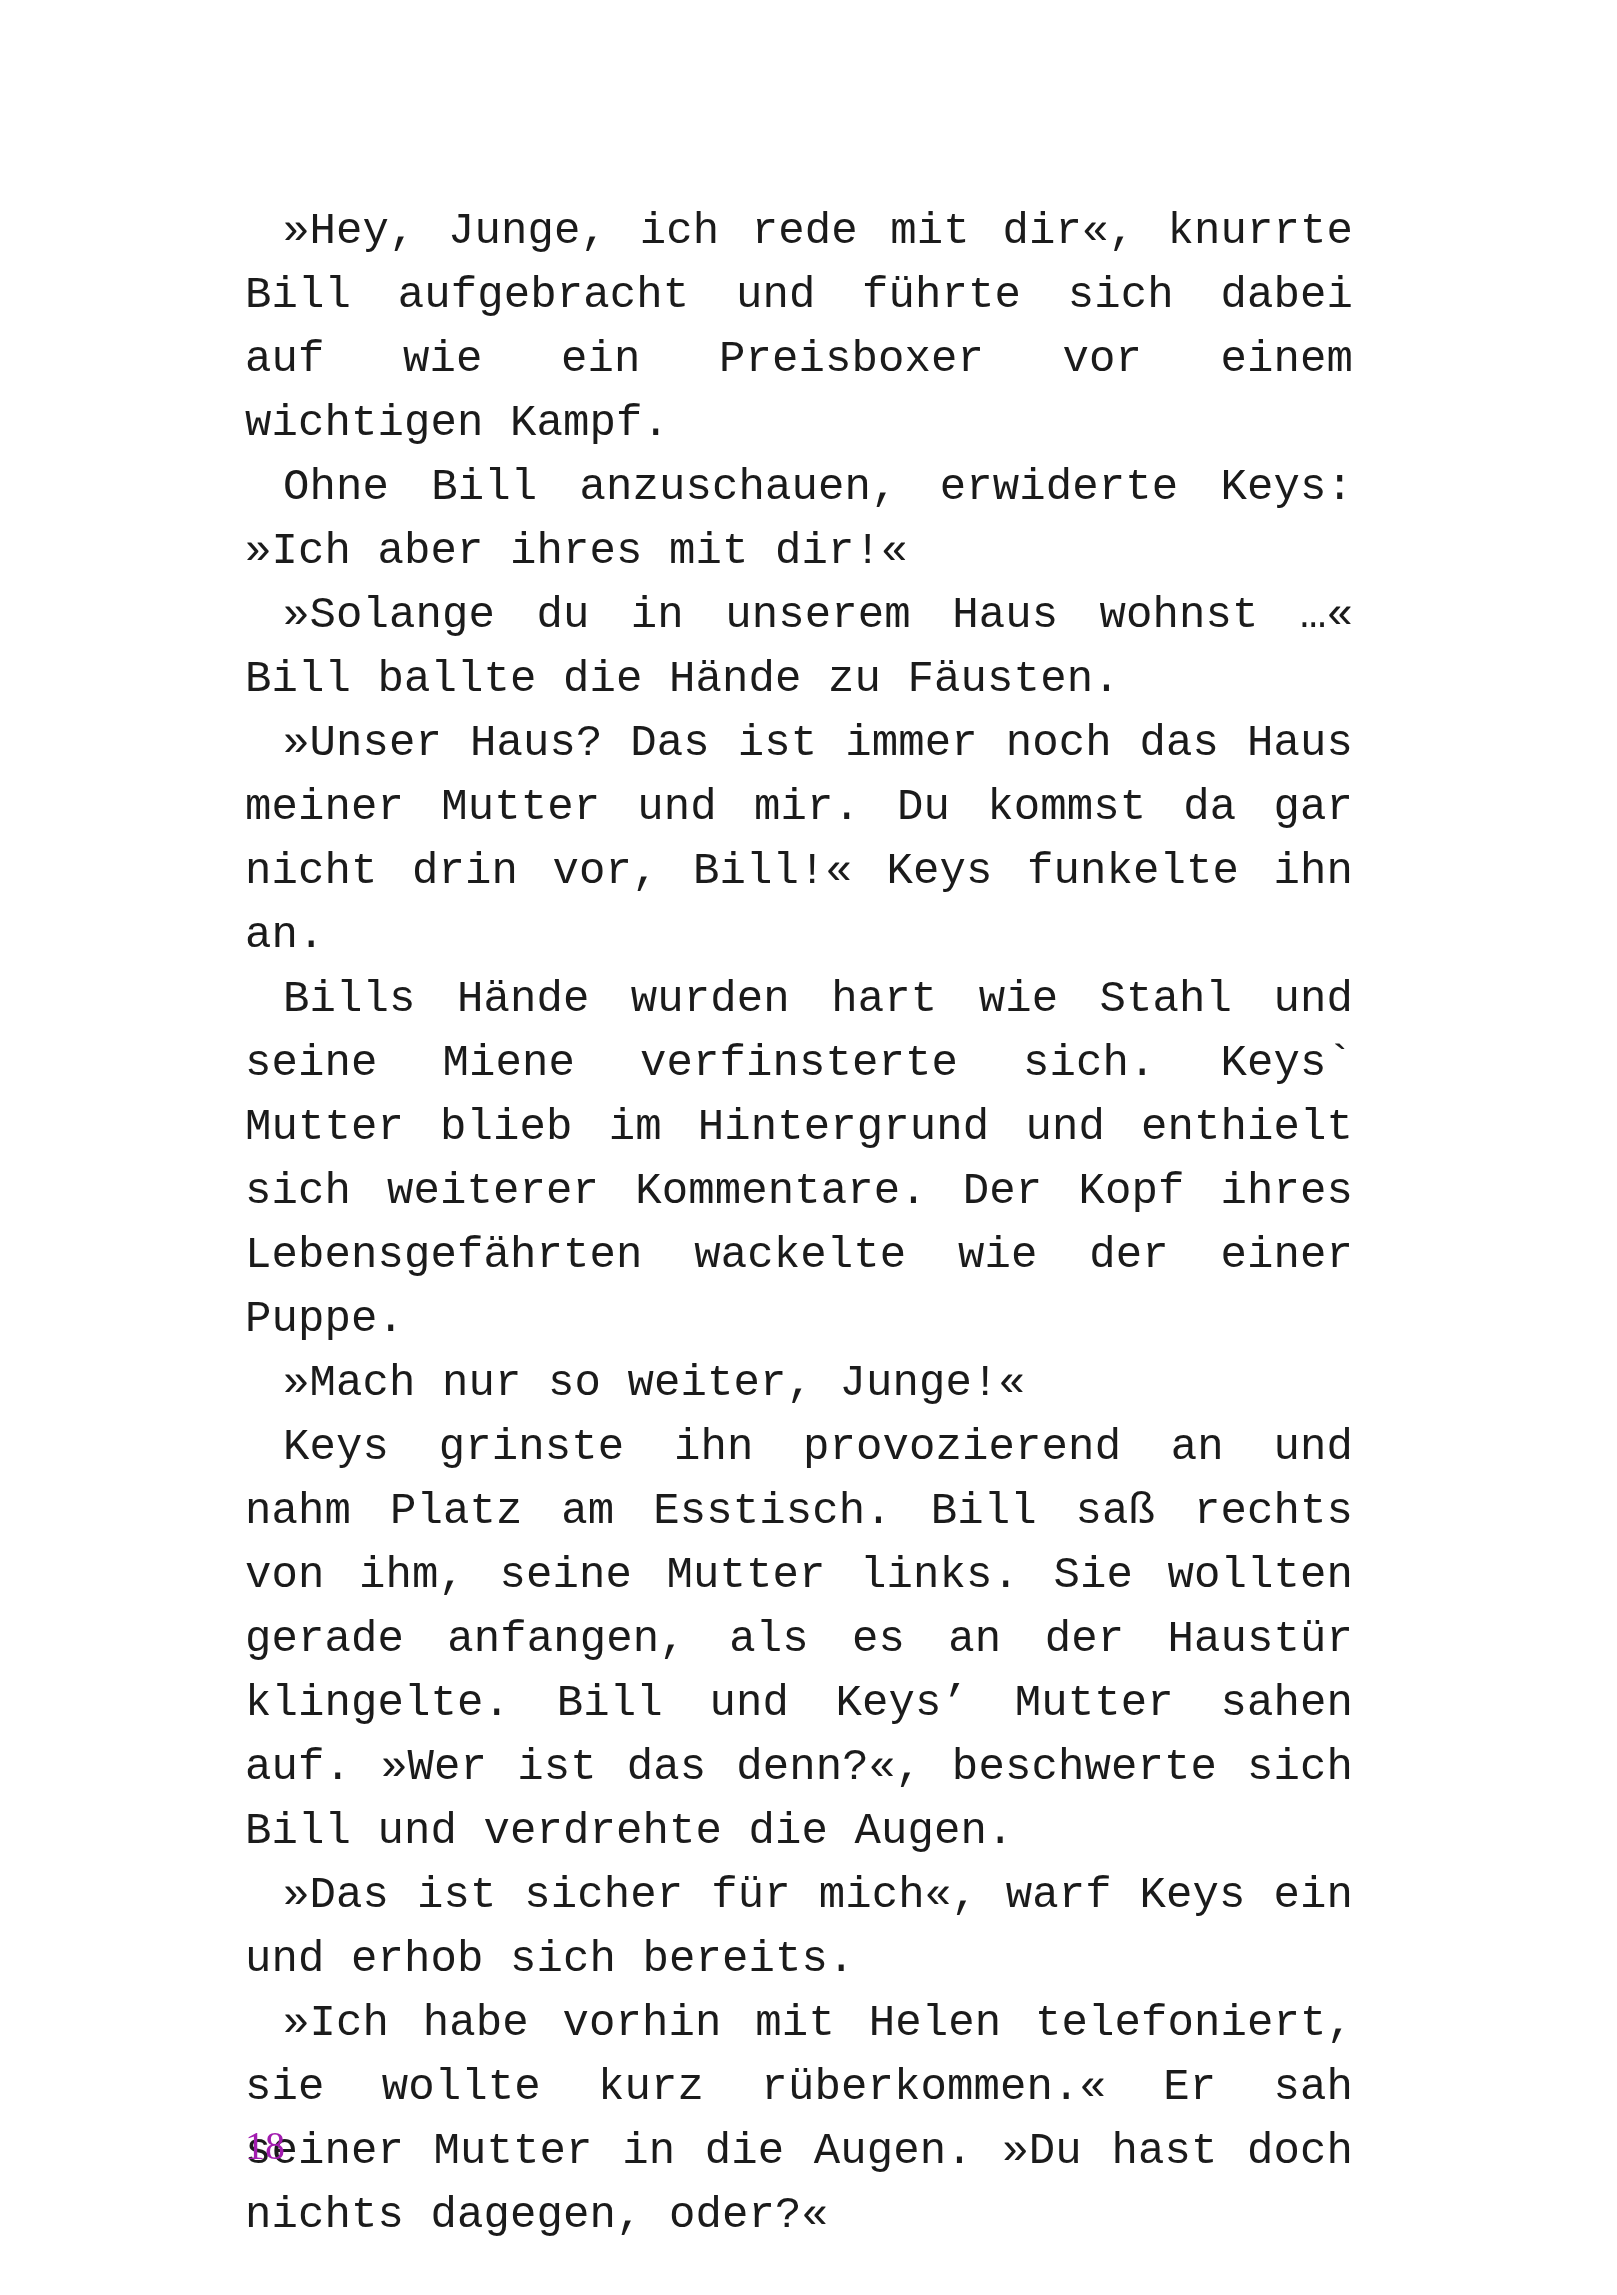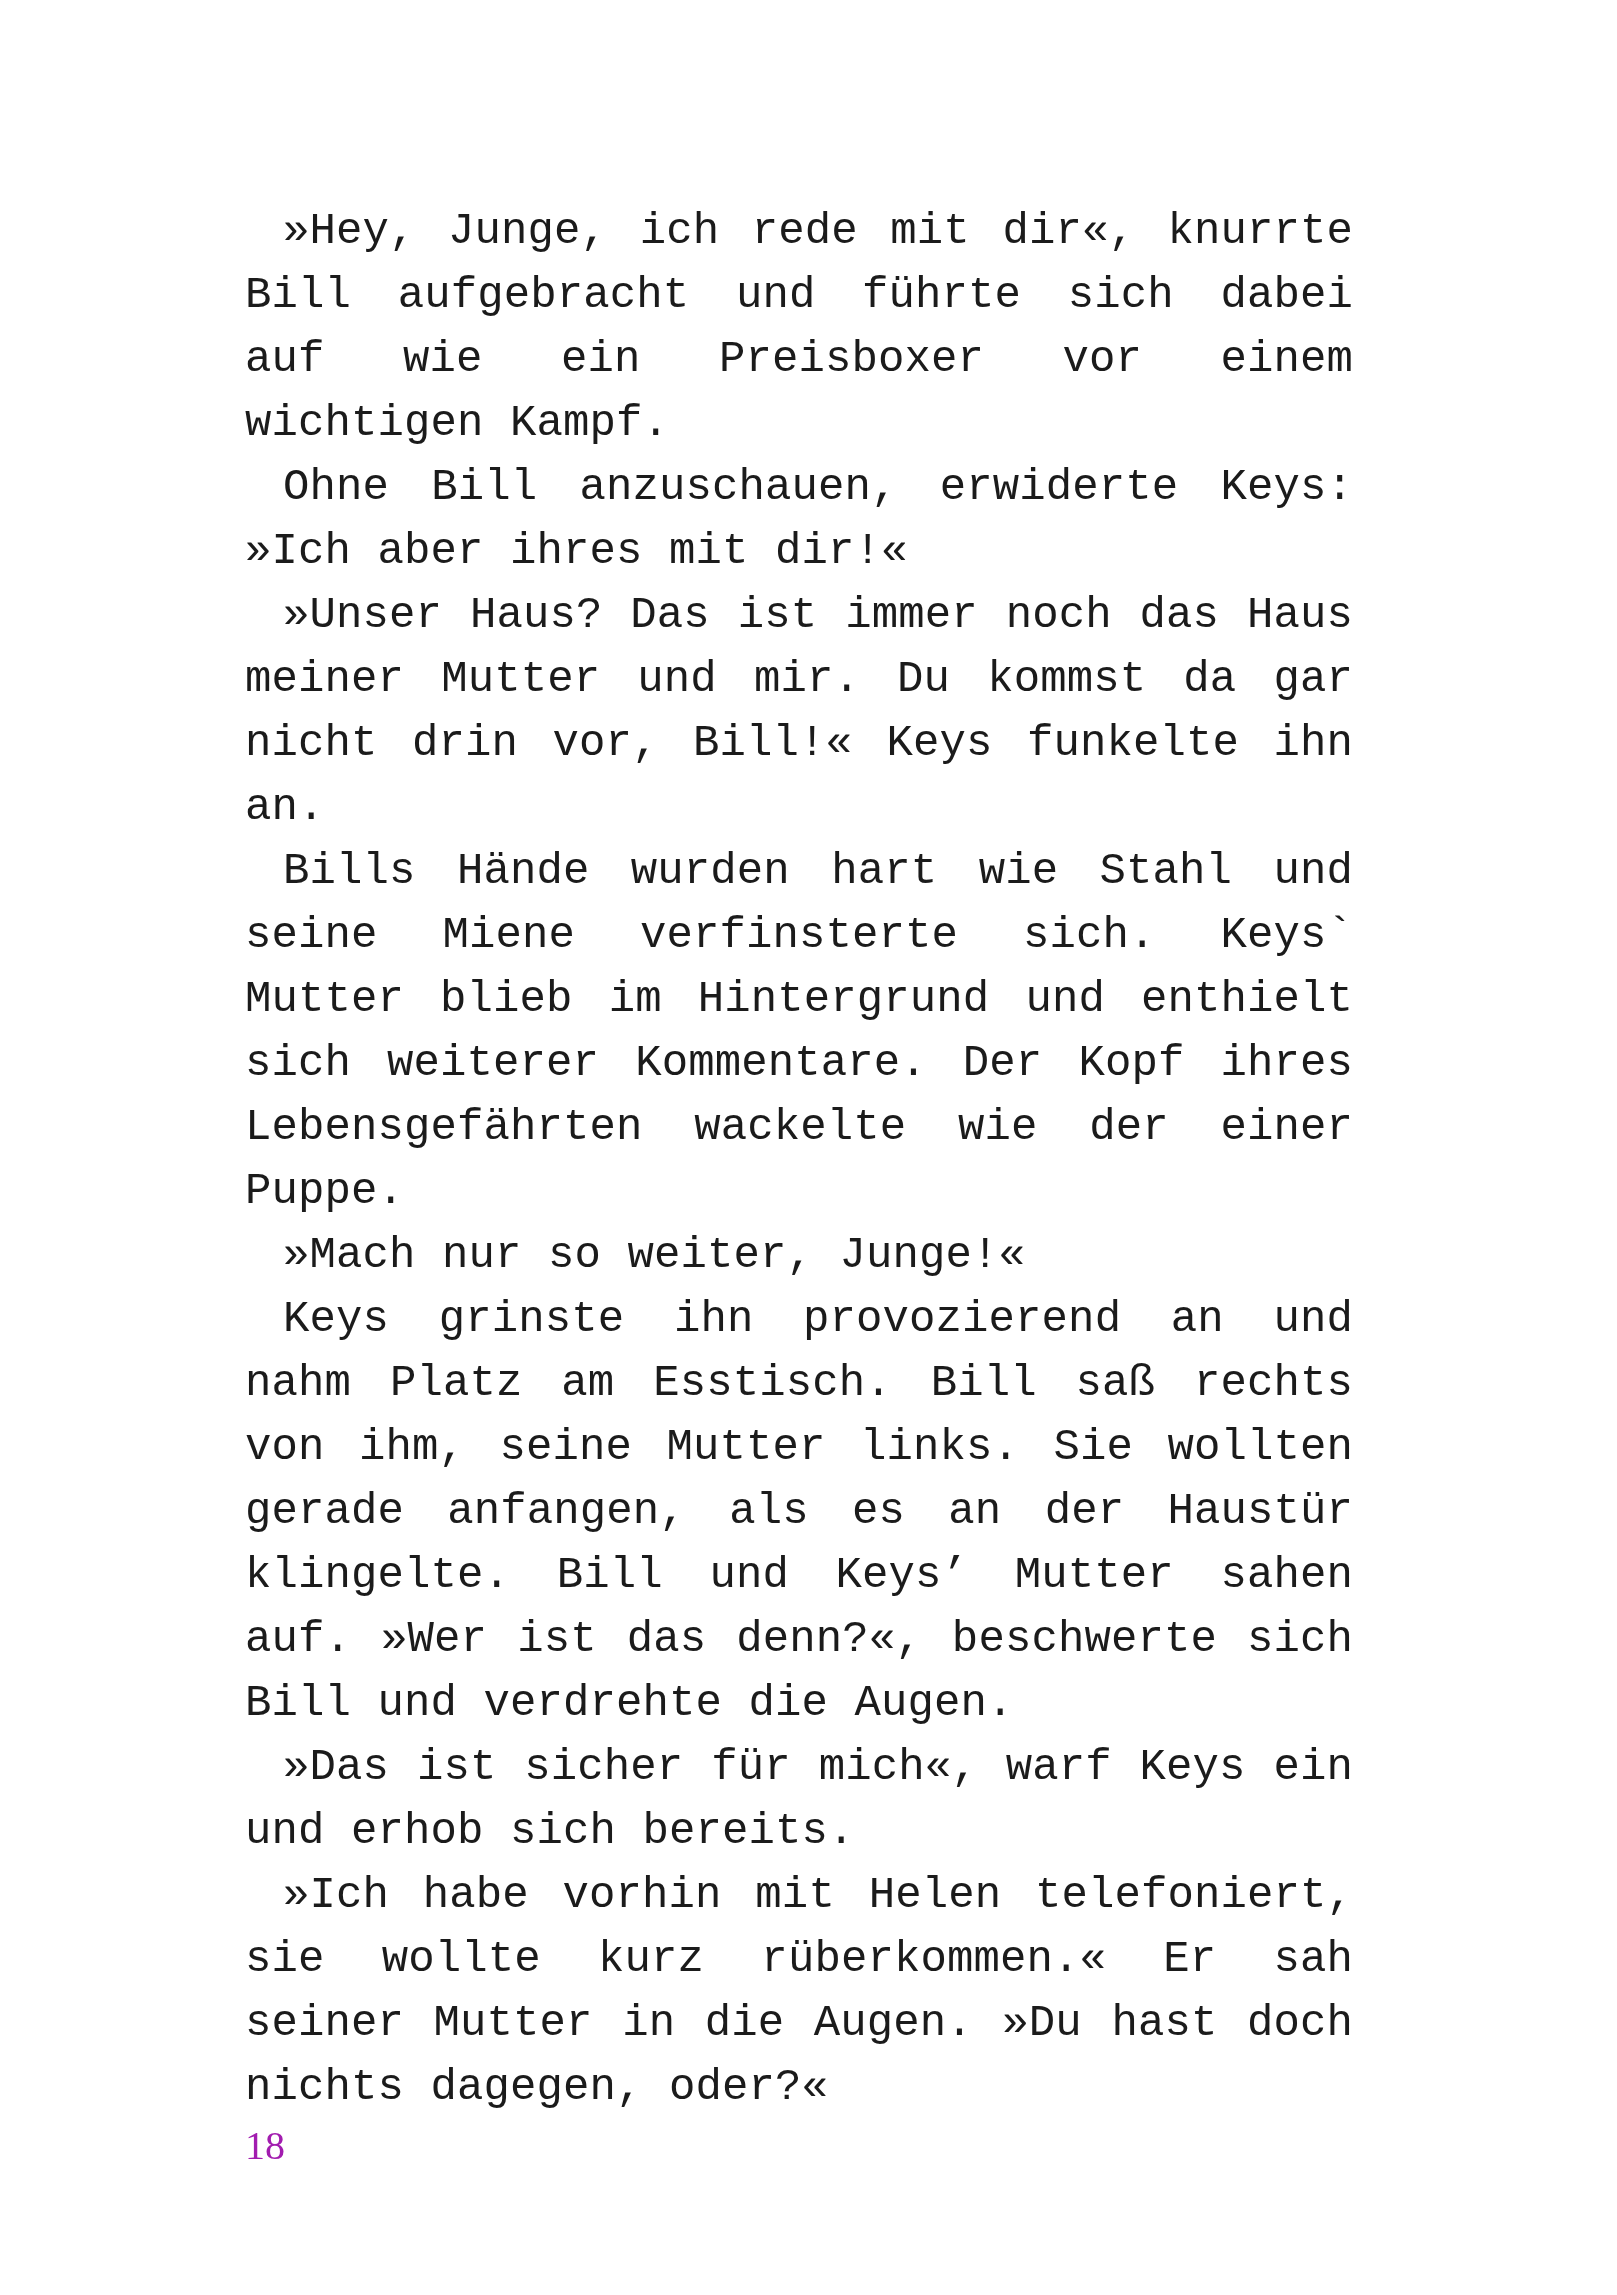--- a/index.html
+++ b/index.html
@@ -46,20 +46,21 @@
     color: #a21caf;
   }
 </style>
 </head>
 <body>
 
 <div class="book-page">
   <div class="text-block">
     <p>»Hey, Junge, ich rede mit dir«, knurrte Bill aufgebracht und führte sich dabei auf wie ein Preisboxer vor einem wichtigen Kampf.</p>
     <p>Ohne Bill anzuschauen, erwiderte Keys: »Ich aber ihres mit dir!«</p>
+    <p>»Solange du in unserem Haus wohnst …« Bill ballte die Hände zu Fäusten.</p>
     <p>»Unser Haus? Das ist immer noch das Haus meiner Mutter und mir. Du kommst da gar nicht drin vor, Bill!« Keys funkelte ihn an.</p>
     <p>Bills Hände wurden hart wie Stahl und seine Miene verfinsterte sich. Keys` Mutter blieb im Hintergrund und enthielt sich weiterer Kommentare. Der Kopf ihres Lebensgefährten wackelte wie der einer Puppe.</p>
     <p>»Mach nur so weiter, Junge!«</p>
     <p>Keys grinste ihn provozierend an und nahm Platz am Esstisch. Bill saß rechts von ihm, seine Mutter links. Sie wollten gerade anfangen, als es an der Haustür klingelte. Bill und Keys’ Mutter sahen auf. »Wer ist das denn?«, beschwerte sich Bill und verdrehte die Augen.</p>
     <p>»Das ist sicher für mich«, warf Keys ein und erhob sich bereits.</p>
     <p>»Ich habe vorhin mit Helen telefoniert, sie wollte kurz rüberkommen.« Er sah seiner Mutter in die Augen. »Du hast doch nichts dagegen, oder?«</p>
   </div>
   <div class="page-number">18</div>
 </div>
 

